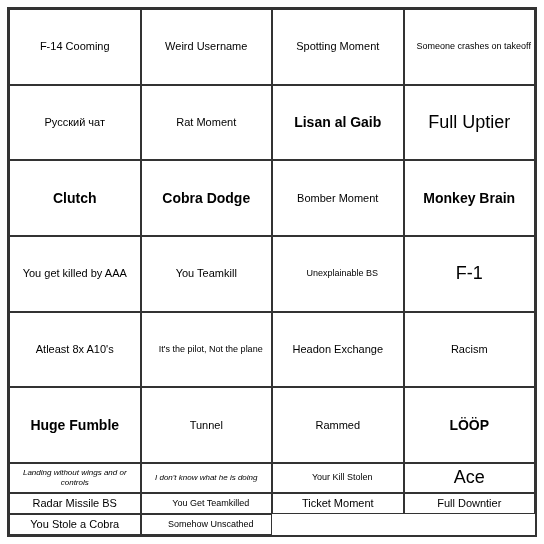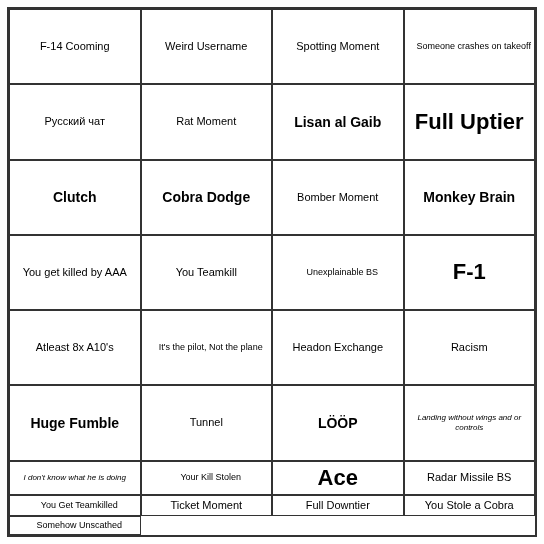--- a/index.html
+++ b/index.html
@@ -25,22 +25,22 @@
       display: flex;
       align-items: center;
       justify-content: center;
       text-align: center;
       padding: 3px;
       font-size: 11px;
       line-height: 1.2;
       background: #fff;
     }
     .cell.large-text {
-      font-size: 22px;
-      font-weight: bold;
+      font-size: 18px;
+      font-weight: normal;
     }
     .cell.medium-text {
       font-size: 14px;
       font-weight: bold;
     }
     .cell.small-text {
       font-size: 9px;
       padding-left: 12px;
     }
     .cell.xsmall-text {
@@ -67,20 +67,21 @@
     <div class="cell">You get killed by AAA</div>
     <div class="cell">You Teamkill</div>
     <div class="cell small-text">Unexplainable BS</div>
     <div class="cell large-text">F-1</div>
     <div class="cell">Atleast 8x A10's</div>
     <div class="cell small-text">It's the pilot, Not the plane</div>
     <div class="cell">Headon Exchange</div>
     <div class="cell">Racism</div>
     <div class="cell medium-text">Huge Fumble</div>
     <div class="cell">Tunnel</div>
+    <div class="cell">Rammed</div>
     <div class="cell medium-text">LÖÖP</div>
     <div class="cell xsmall-text">Landing without wings and or controls</div>
     <div class="cell xsmall-text">I don't know what he is doing</div>
     <div class="cell small-text">Your Kill Stolen</div>
     <div class="cell large-text">Ace</div>
     <div class="cell">Radar Missile BS</div>
     <div class="cell small-text">You Get Teamkilled</div>
     <div class="cell">Ticket Moment</div>
     <div class="cell">Full Downtier</div>
     <div class="cell">You Stole a Cobra</div>

